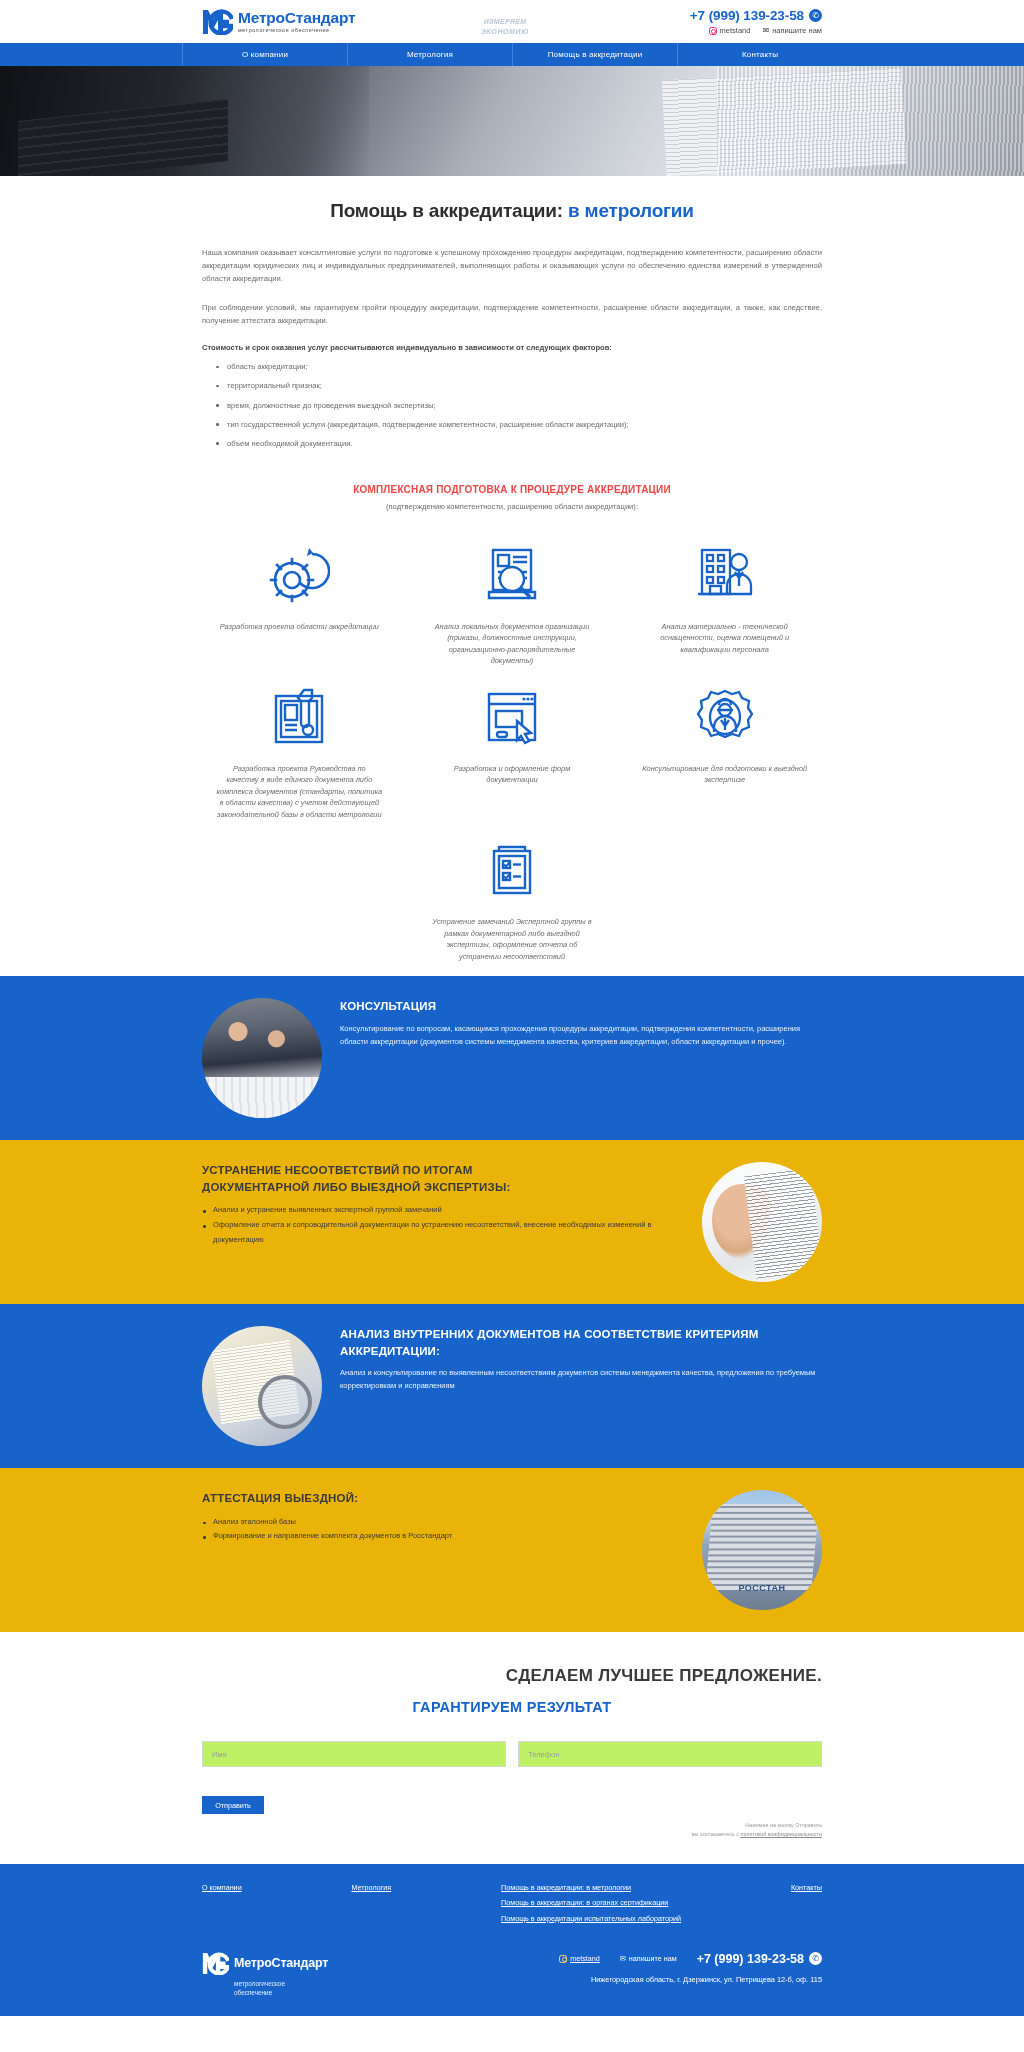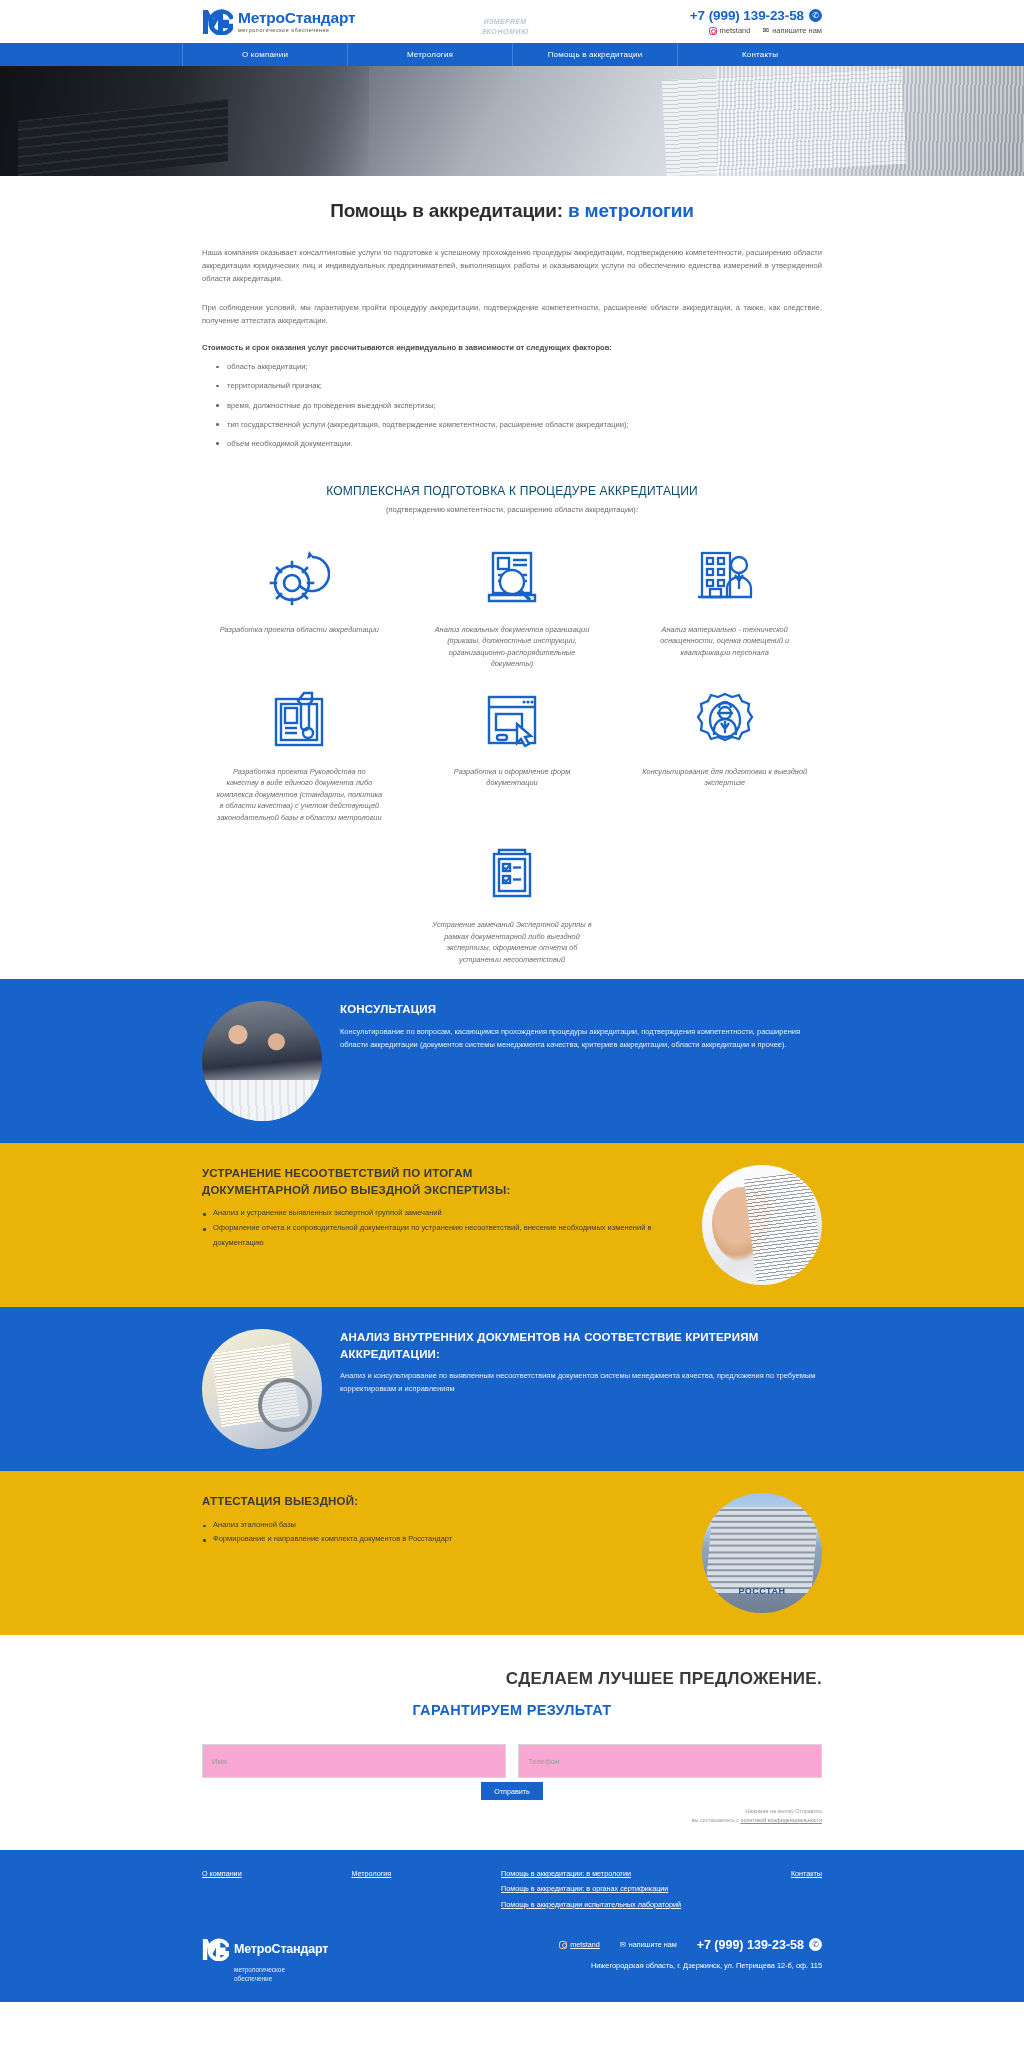--- a/index.html
+++ b/index.html
@@ -140,21 +140,21 @@
   ul.factors li::before {
     content: ""; position: absolute; left: 0; top: 4.5px;
     width: 2.6px; height: 2.6px; border-radius: 50%; background: #6b6b6b;
   }
 
   
   .grid-head {
     text-align: center; margin-top: 34px;
   }
   .grid-head h2 {
-    font-size: 12px; font-weight: normal; color: #0c4a6e; letter-spacing: .2px;
+    font-size: 10px; font-weight: bold; color: #ef4444; letter-spacing: .2px;
   }
   .grid-head .sub {
     font-size: 7.6px; color: #6b6b6b; margin-top: 7px;
   }
   .icon-grid {
     display: grid; grid-template-columns: repeat(3, 1fr);
     margin-top: 28px; gap: 0 18px;
   }
   .icon-cell { text-align: center; padding-bottom: 14px; font-style: italic; }
   .icon-art { height: 72px; display: flex; align-items: center; justify-content: center; }
@@ -240,26 +240,26 @@
     content:"РОССТАН"; position:absolute; left:0; bottom:14%; width:100%;
     text-align:center; font-size:9px; font-weight:bold; color:#2f4f86; letter-spacing:.5px;
   }
 
   
   .cta { width: 620px; margin: 0 auto; padding: 34px 0 26px; text-align: center; }
   .cta h2 { font-size: 17px; font-weight: bold; color: #3a3a3a; letter-spacing: .3px; text-align: right; }
   .cta h3 { font-size: 14.5px; font-weight: bold; color: #1763c9; letter-spacing: .3px; margin-top: 13px; }
   .form-row { display: flex; gap: 12px; margin-top: 26px; }
   .form-row input {
-    flex: 1; height: 34px; border: 1px solid #d6d6d6; background: #f9a8d4;
+    flex: 1; height: 26px; border: 1px solid #d6d6d6; background: #bef264;
     font-size: 7.6px; color: #555; padding: 0 9px;
     font-family: "Liberation Sans", sans-serif;
   }
   .form-row input::placeholder { color: #9a9a9a; }
-  .submit-wrap { display: flex; justify-content: center; margin-top: 4px; }
+  .submit-wrap { display: flex; justify-content: flex-start; margin-top: 29px; }
   .submit-btn {
     background: #1763c9; color: #fff; border: none; cursor: pointer;
     width: 62px; height: 18px; font-size: 7.2px;
     font-family: "Liberation Sans", sans-serif;
   }
   .consent {
     text-align: right; font-size: 5.4px; color: #9a9a9a; line-height: 1.6; margin-top: 7px;
   }
   .consent a { color: #8a8a8a; }
 

